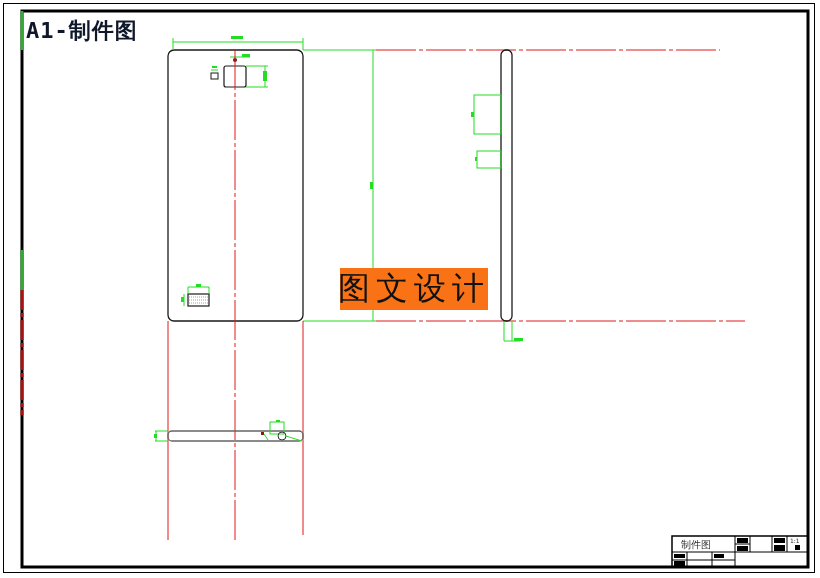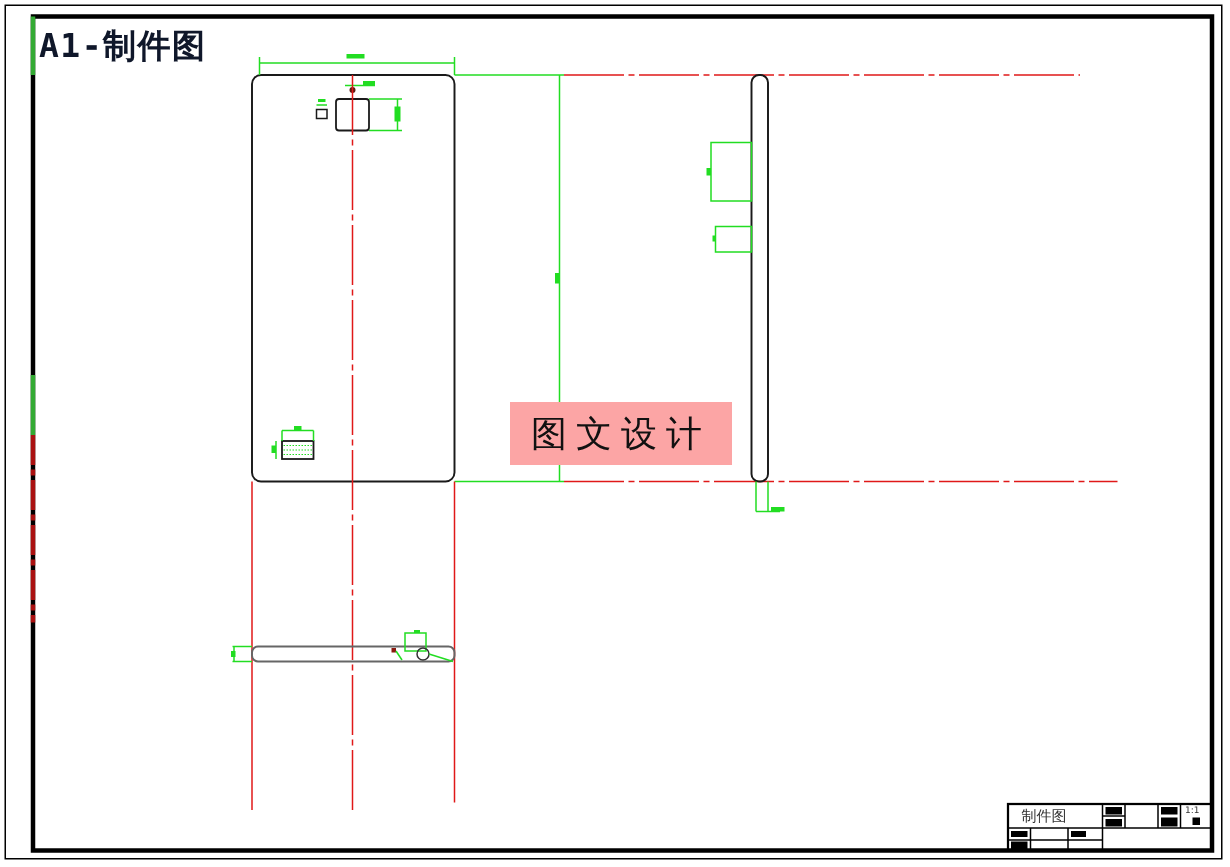--- a/index.html
+++ b/index.html
@@ -1,20 +1,20 @@
 <!DOCTYPE html>
 <html><head>
 <meta charset="utf-8">
 <style>
   html, body { margin: 0; padding: 0; background: #ffffff; }
   body { width: 820px; height: 578px; position: relative; overflow: hidden; font-family: "DejaVu Sans", sans-serif; }
   .page-frame { position: absolute; left: 3px; top: 3px; width: 812px; height: 570px; border: 1px solid #000; box-sizing: border-box; }
   svg.drawing { position: absolute; left: 0; top: 0; }
   .title-label { position: absolute; left: 26px; top: 16px; color: #0f172a; font-family: "DejaVu Sans Mono", monospace; font-weight: bold; font-size: 22px; letter-spacing: 1px; white-space: nowrap; }
-  .watermark { position: absolute; left: 340px; top: 268px; width: 148px; height: 42px; background: #fca5a5; font-family: "DejaVu Serif", serif; font-size: 24px; color: #111; letter-spacing: 6px; display: flex; align-items: center; justify-content: center; white-space: nowrap; text-align: center; }
+  .watermark { position: absolute; left: 340px; top: 268px; width: 148px; height: 42px; background: #f97316; font-family: "DejaVu Serif", serif; font-size: 32px; color: #111; letter-spacing: 6px; display: flex; align-items: center; justify-content: center; white-space: nowrap; text-align: center; }
   .tb-name { position: absolute; left: 674px; top: 537px; width: 44px; height: 16px; font-size: 10px; color: #333; text-align: center; line-height: 16px; }
   .tb-scale { position: absolute; left: 790px; top: 537px; font-size: 6px; color: #333; }
 </style>
 </head>
 <body>
 
 <div class="page-frame"></div>
 
 <svg class="drawing" width="820" height="578" viewBox="0 0 820 578">
 

